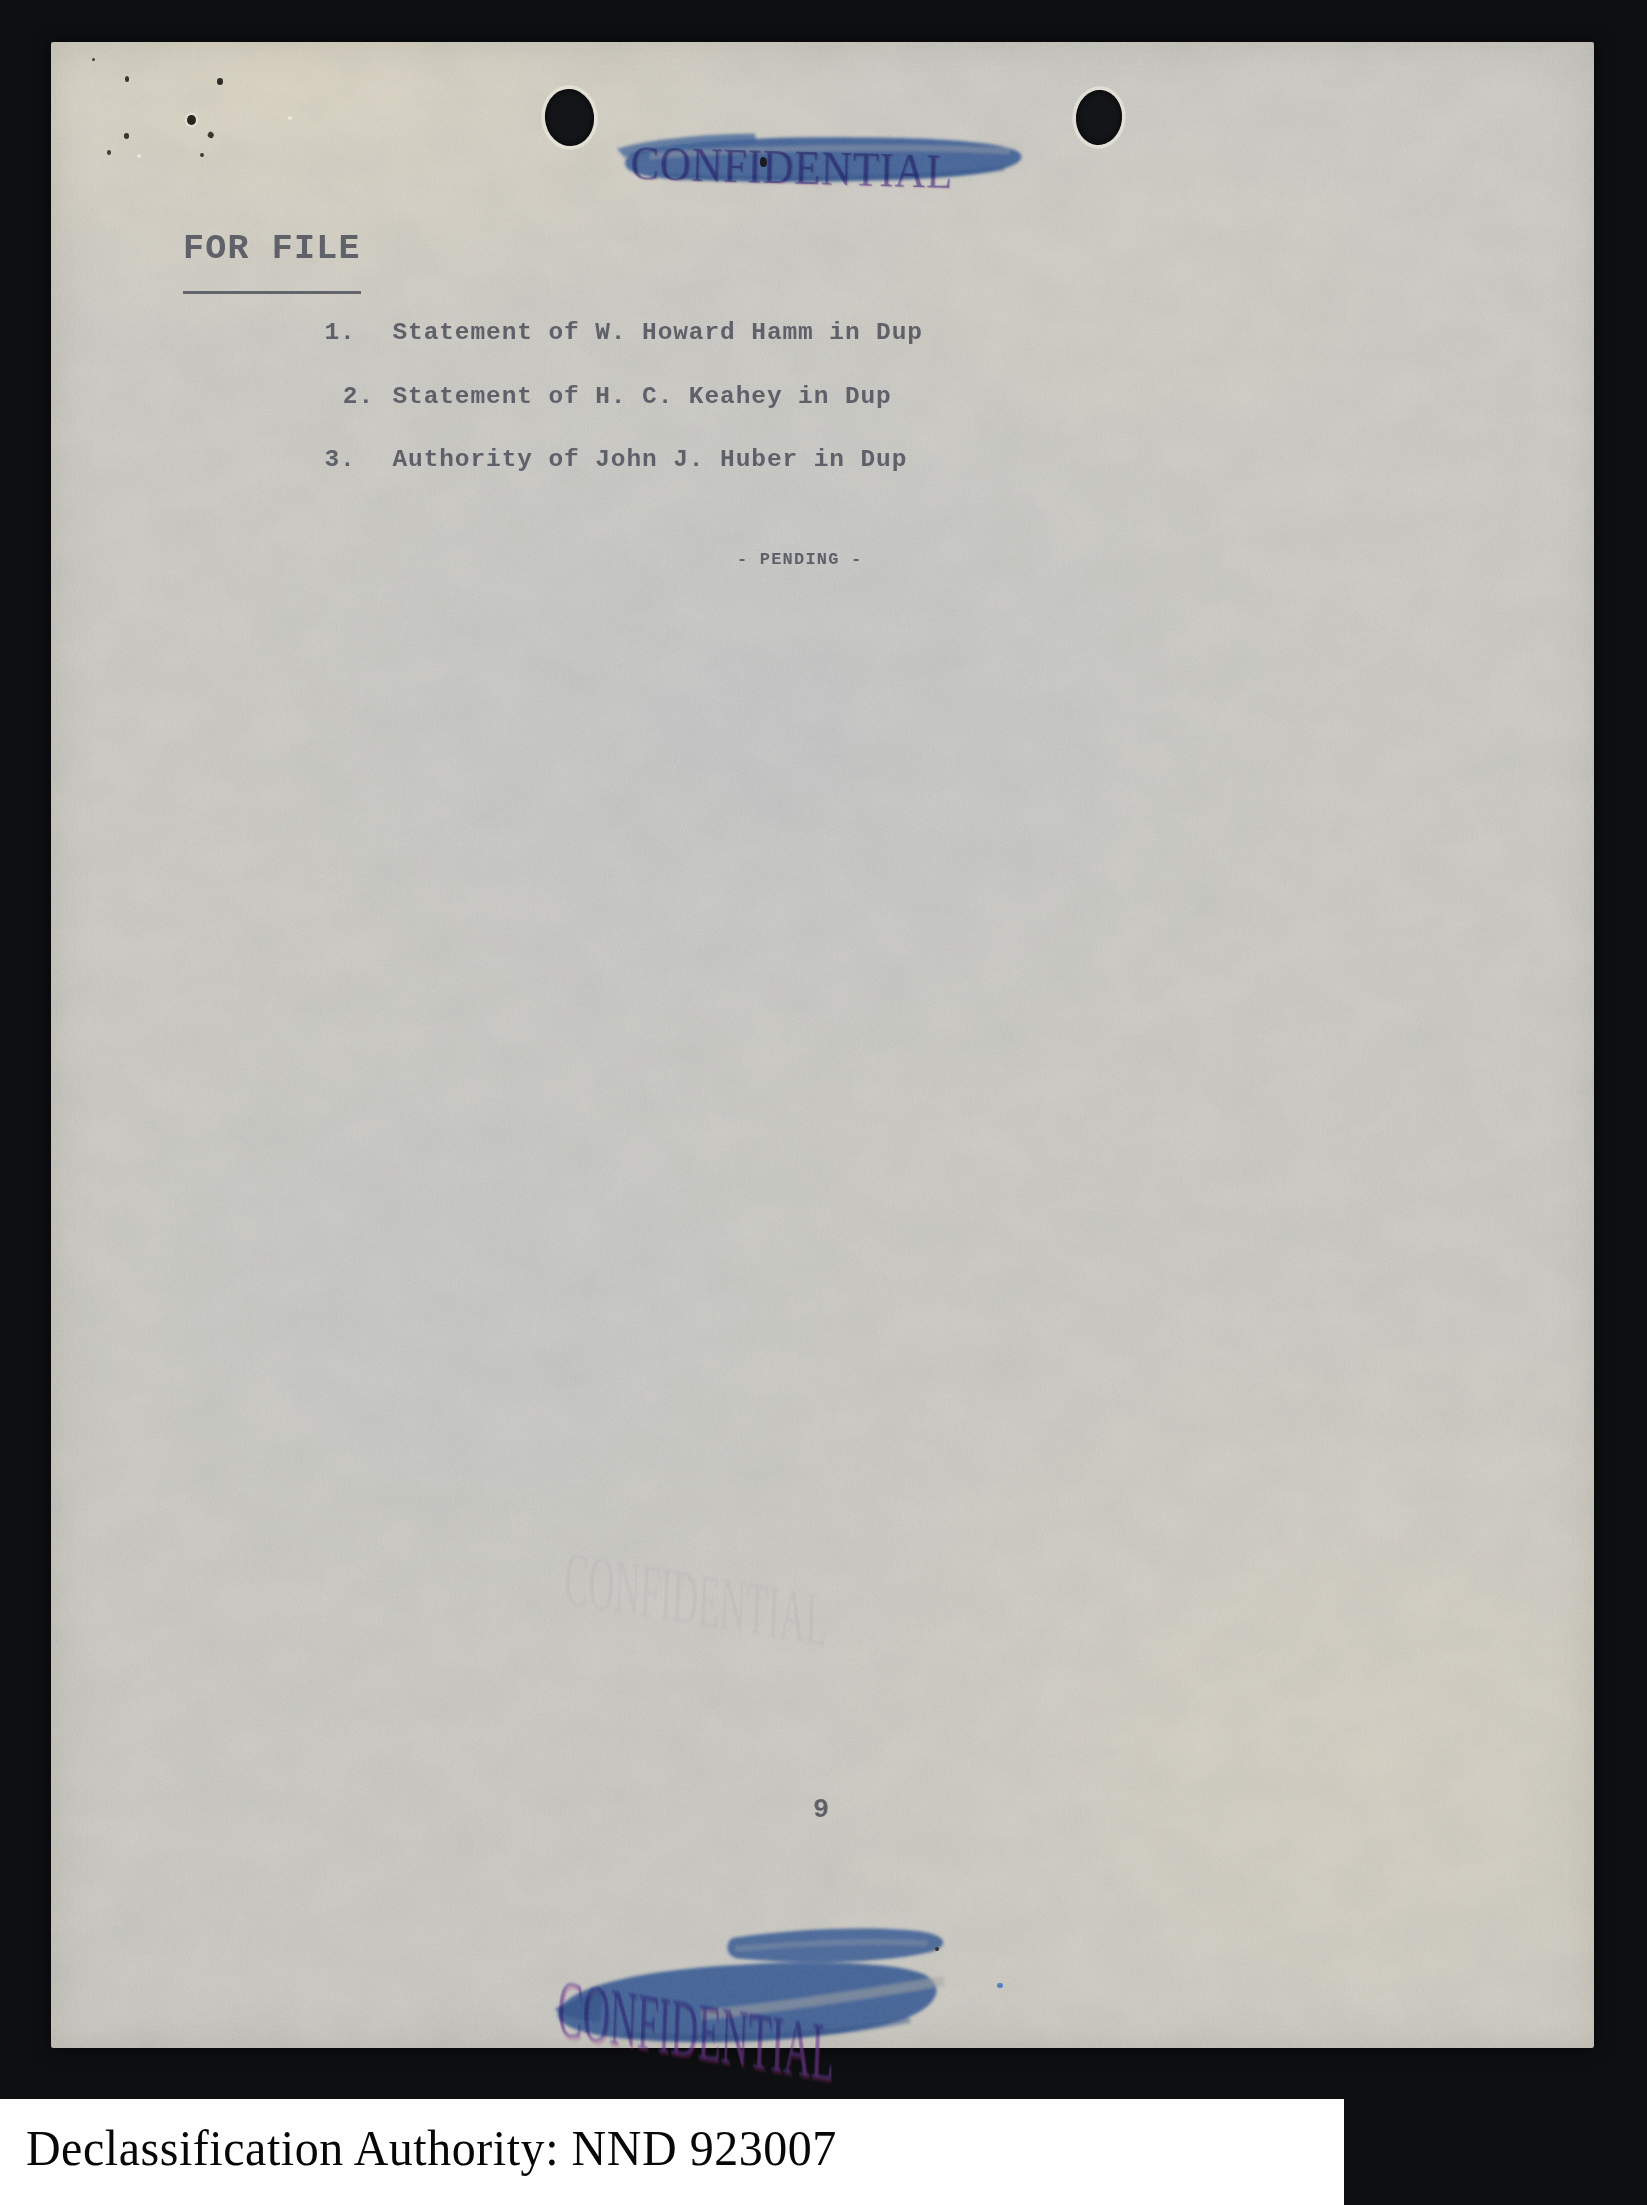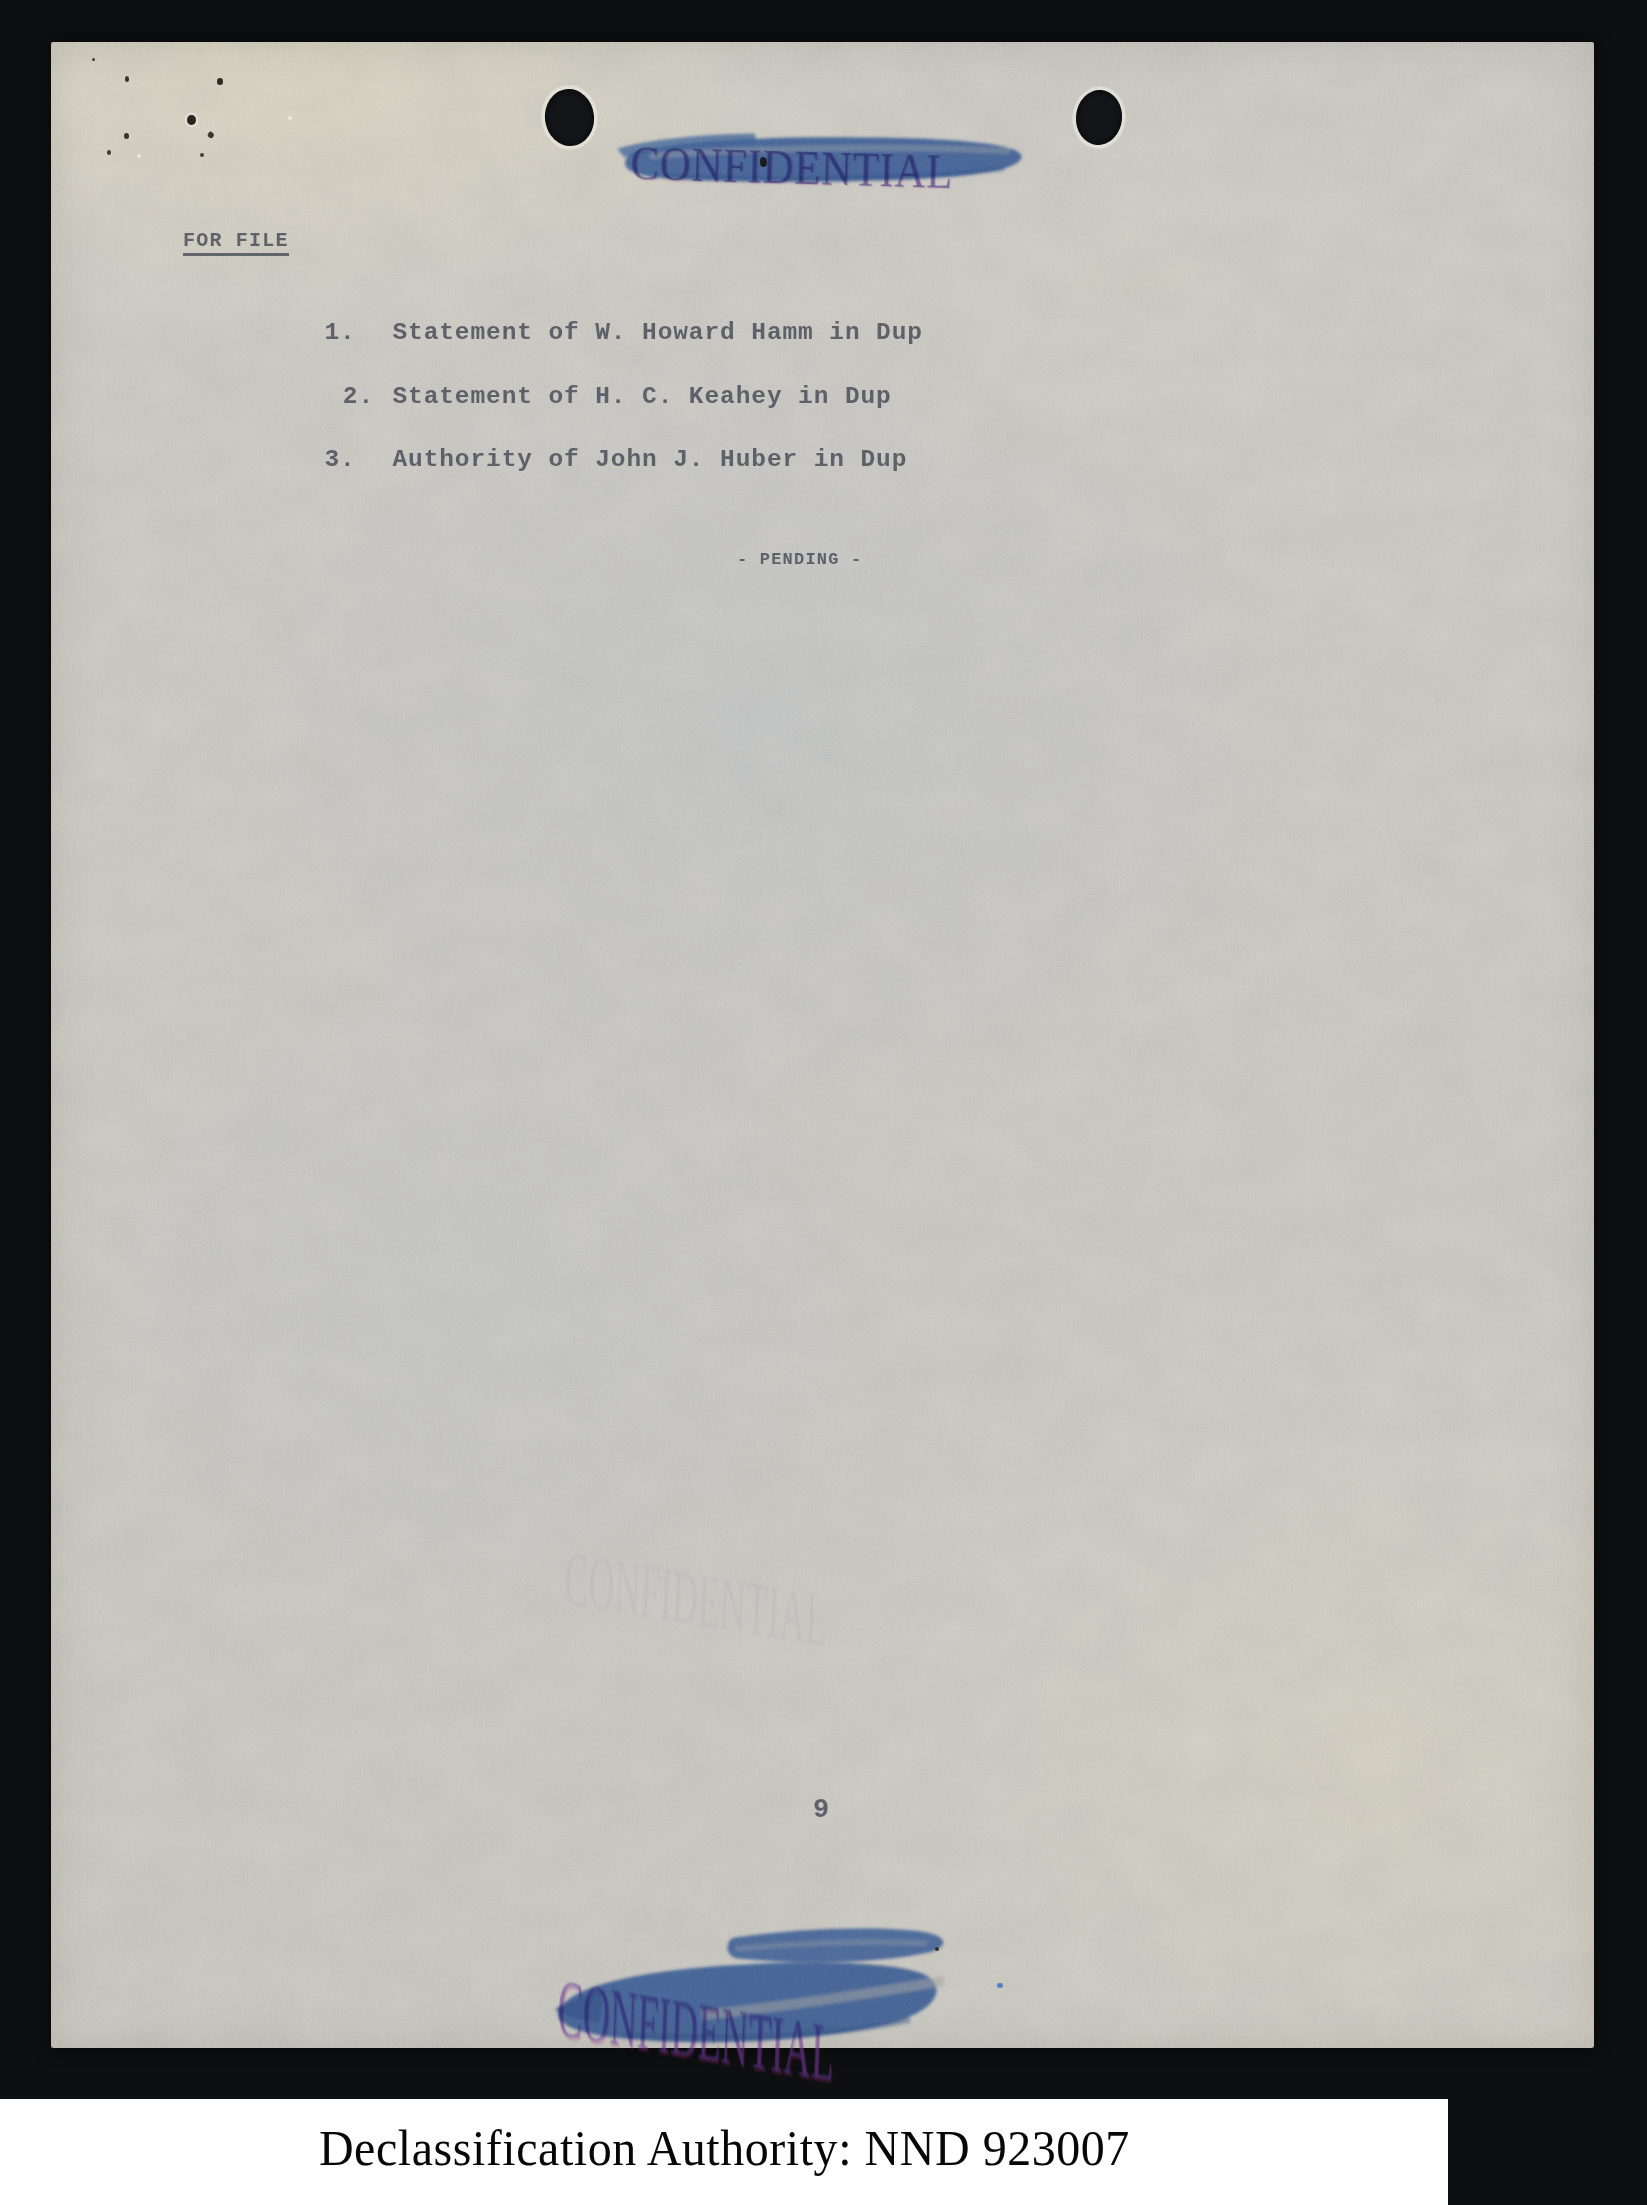--- a/index.html
+++ b/index.html
@@ -33,23 +33,23 @@
     position:absolute;
     font-family:"Liberation Mono","DejaVu Sans Mono",monospace;
     font-weight:700;
     color:rgba(57,61,74,0.80);
     filter:blur(0.4px);
     white-space:pre;
     z-index:20;
   }
   .heading{
     left:183px;top:229px;
-    font-size:20px;letter-spacing:1.2px;
+    font-size:35px;letter-spacing:1.2px;
     border-bottom:3.7px solid rgba(52,56,68,0.75);
-    padding-bottom:1px;
+    padding-bottom:22px;
   }
   .list-row{font-size:24.5px;letter-spacing:0.9px;left:262px;}
   .row-1{top:292px;} .row-2{top:356px;text-align:center;} .row-3{top:419px;}
   .item-number{display:inline-block;width:68px;}
   .status-line{left:737px;top:550px;font-size:17px;letter-spacing:1.2px;}
   .page-number{left:813px;top:1795px;font-size:27px;}
 
   
   .stamp{
     position:absolute;
@@ -98,23 +98,23 @@
     box-shadow:0 0 0 3.7px rgba(243,240,230,0.55), inset 0 0 7.3px rgba(0,0,0,0.8);
   }
   .hole-left{left:545px;top:89px;width:49px;height:57px;transform:rotate(-6deg);}
   .hole-right{left:1076px;top:90px;width:46px;height:55px;transform:rotate(5deg);}
 
   
   .speck{position:absolute;border-radius:50%;z-index:30;}
 
   
   .footer-strip{
-    position:absolute;left:0;top:2099px;width:1448px;height:106px;
+    position:absolute;left:0;top:2099px;width:1344px;height:106px;
     background:#fefefe;z-index:60;
-    display:flex;align-items:center;justify-content:center;
+    display:flex;align-items:center;
   }
   .footer-text{
     font-family:"Liberation Serif","DejaVu Serif",serif;
     font-size:51px;color:#070707;letter-spacing:0.6px;
     transform:scaleX(0.94);
     padding-bottom:8.6px;
   }
 </style>
 </head>
 <body>

